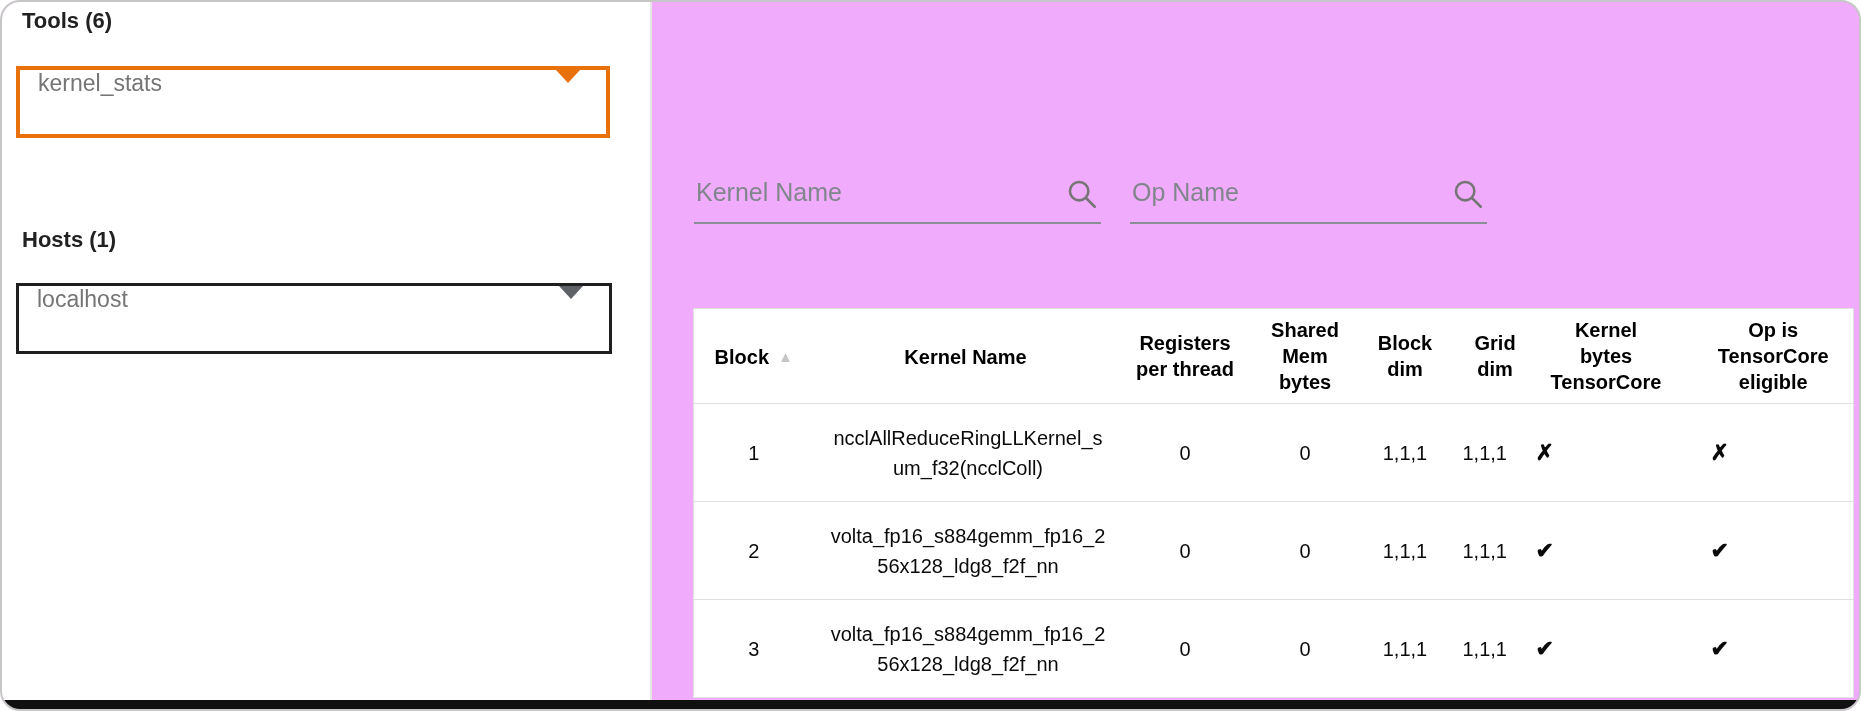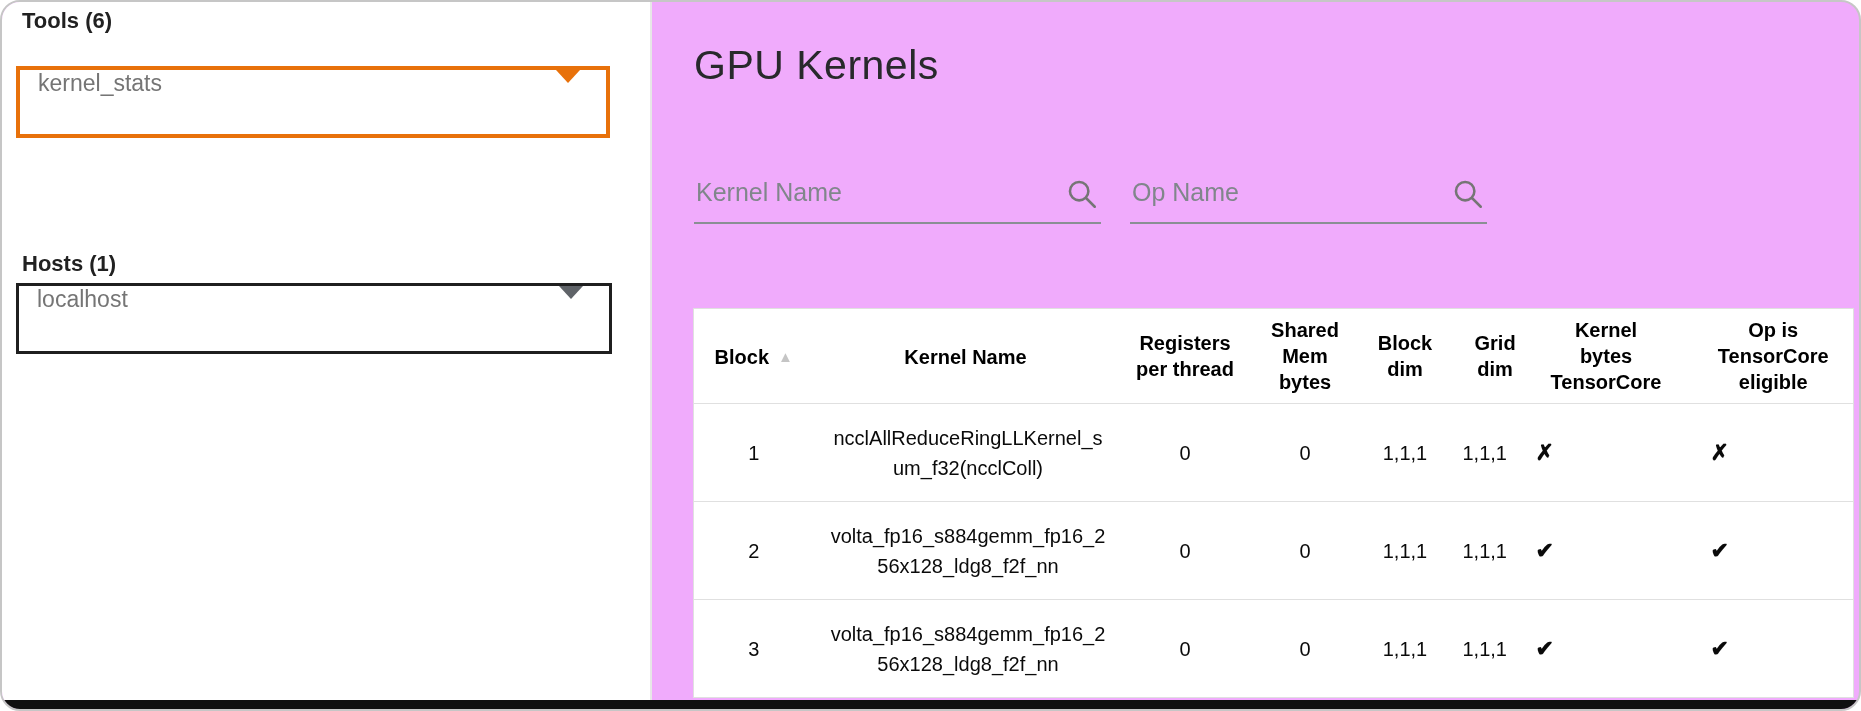--- a/index.html
+++ b/index.html
@@ -4,21 +4,21 @@
 <style>
   html,body{margin:0;padding:0;background:#fff;font-family:"Liberation Sans",sans-serif;}
   #frame{position:relative;width:1861px;height:711px;box-sizing:border-box;
          border:2px solid #c6c6c6;border-radius:20px;overflow:hidden;background:#f0abfc;}
 
   
   #sidebar{position:absolute;left:0;top:0;width:650px;height:100%;
            border-right:2px solid #e7e7e7;box-sizing:border-box;background:#fff;}
   .side-label{position:absolute;left:20px;font-size:22px;font-weight:bold;color:#212121;}
   #tools-label{top:6px;}
-  #hosts-label{top:249px;}
+  #hosts-label{top:225px;}
   .select-box{position:absolute;left:14px;box-sizing:border-box;background:#fff;
               display:flex;align-items:flex-start;cursor:pointer;}
   #tools-select{top:64px;width:594px;height:72px;border:4px solid #e8710a;}
   #hosts-select{top:281px;width:596px;height:71px;border:3px solid #1f1f1f;gap:20px;}
   .select-text{font-size:23px;color:#757575;padding-left:18px;flex:1;}
   .dd-arrow{width:0;height:0;border-left:12px solid transparent;border-right:12px solid transparent;margin-right:26px;}
   .dd-arrow.orange{border-top:13px solid #e8710a;}
   .dd-arrow.dark{border-top:13px solid #5f6368;}
 
   
@@ -67,21 +67,20 @@
 
     <div class="side-label" id="hosts-label">Hosts (1)</div>
 
     <div class="select-box" id="hosts-select">
       <span class="select-text">localhost</span>
       <span class="dd-arrow dark"></span>
     </div>
   </div>
 
   <div id="main">
-    <div id="page-title">GPU Kernels</div>
 
     <div class="search-field" id="kernel-name-field">
       <input type="text" placeholder="Kernel Name" style="">
       <svg class="search-icon" viewBox="0 0 24 24">
         <circle cx="10" cy="10" r="6.5" fill="none" stroke="#757575" stroke-width="1.8"></circle>
         <line x1="15" y1="15" x2="21" y2="21" stroke="#757575" stroke-width="1.8" stroke-linecap="round"></line>
       </svg>
     </div>
 
     <div class="search-field" id="op-name-field">

